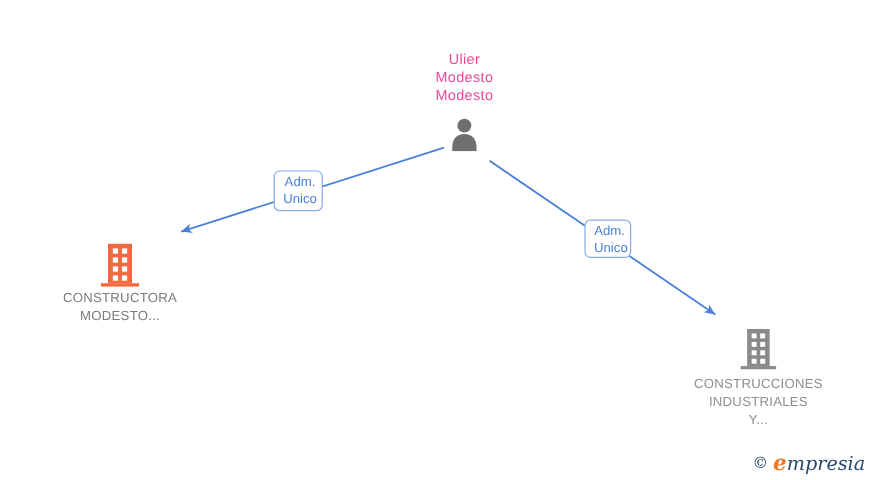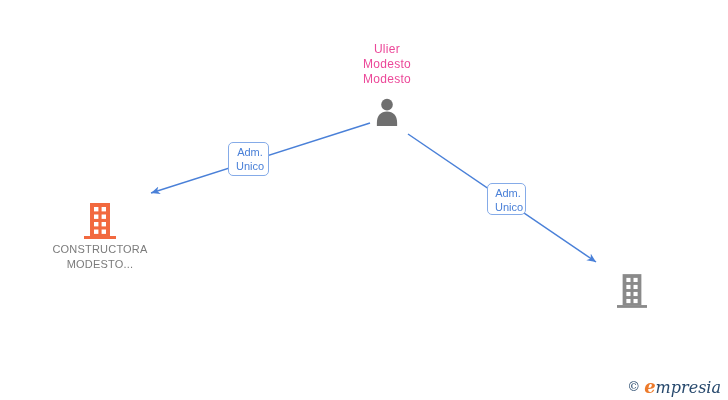--- a/index.html
+++ b/index.html
@@ -159,19 +159,24 @@
             <rect x="17.6" y="4" width="4.4" height="4.4"></rect>
           <rect x="10" y="11.5" width="4.4" height="4.4"></rect>
             <rect x="17.6" y="11.5" width="4.4" height="4.4"></rect>
           <rect x="10" y="19" width="4.4" height="4.4"></rect>
             <rect x="17.6" y="19" width="4.4" height="4.4"></rect>
           <rect x="10" y="26.5" width="4.4" height="4.4"></rect>
             <rect x="17.6" y="26.5" width="4.4" height="4.4"></rect>
         </g>
       </svg>
     </div>
+    <div class="company-name">
+      <span>CONSTRUCCIONES</span>
+      <span>INDUSTRIALES</span>
+      <span>Y...</span>
+    </div>
   </div>
 
   <div class="logo">
     <span class="copyright">©</span><span class="brand"><span class="brand-initial">e</span><span>mpresia</span></span>
   </div>
 
 </div>
 
 </body></html>

